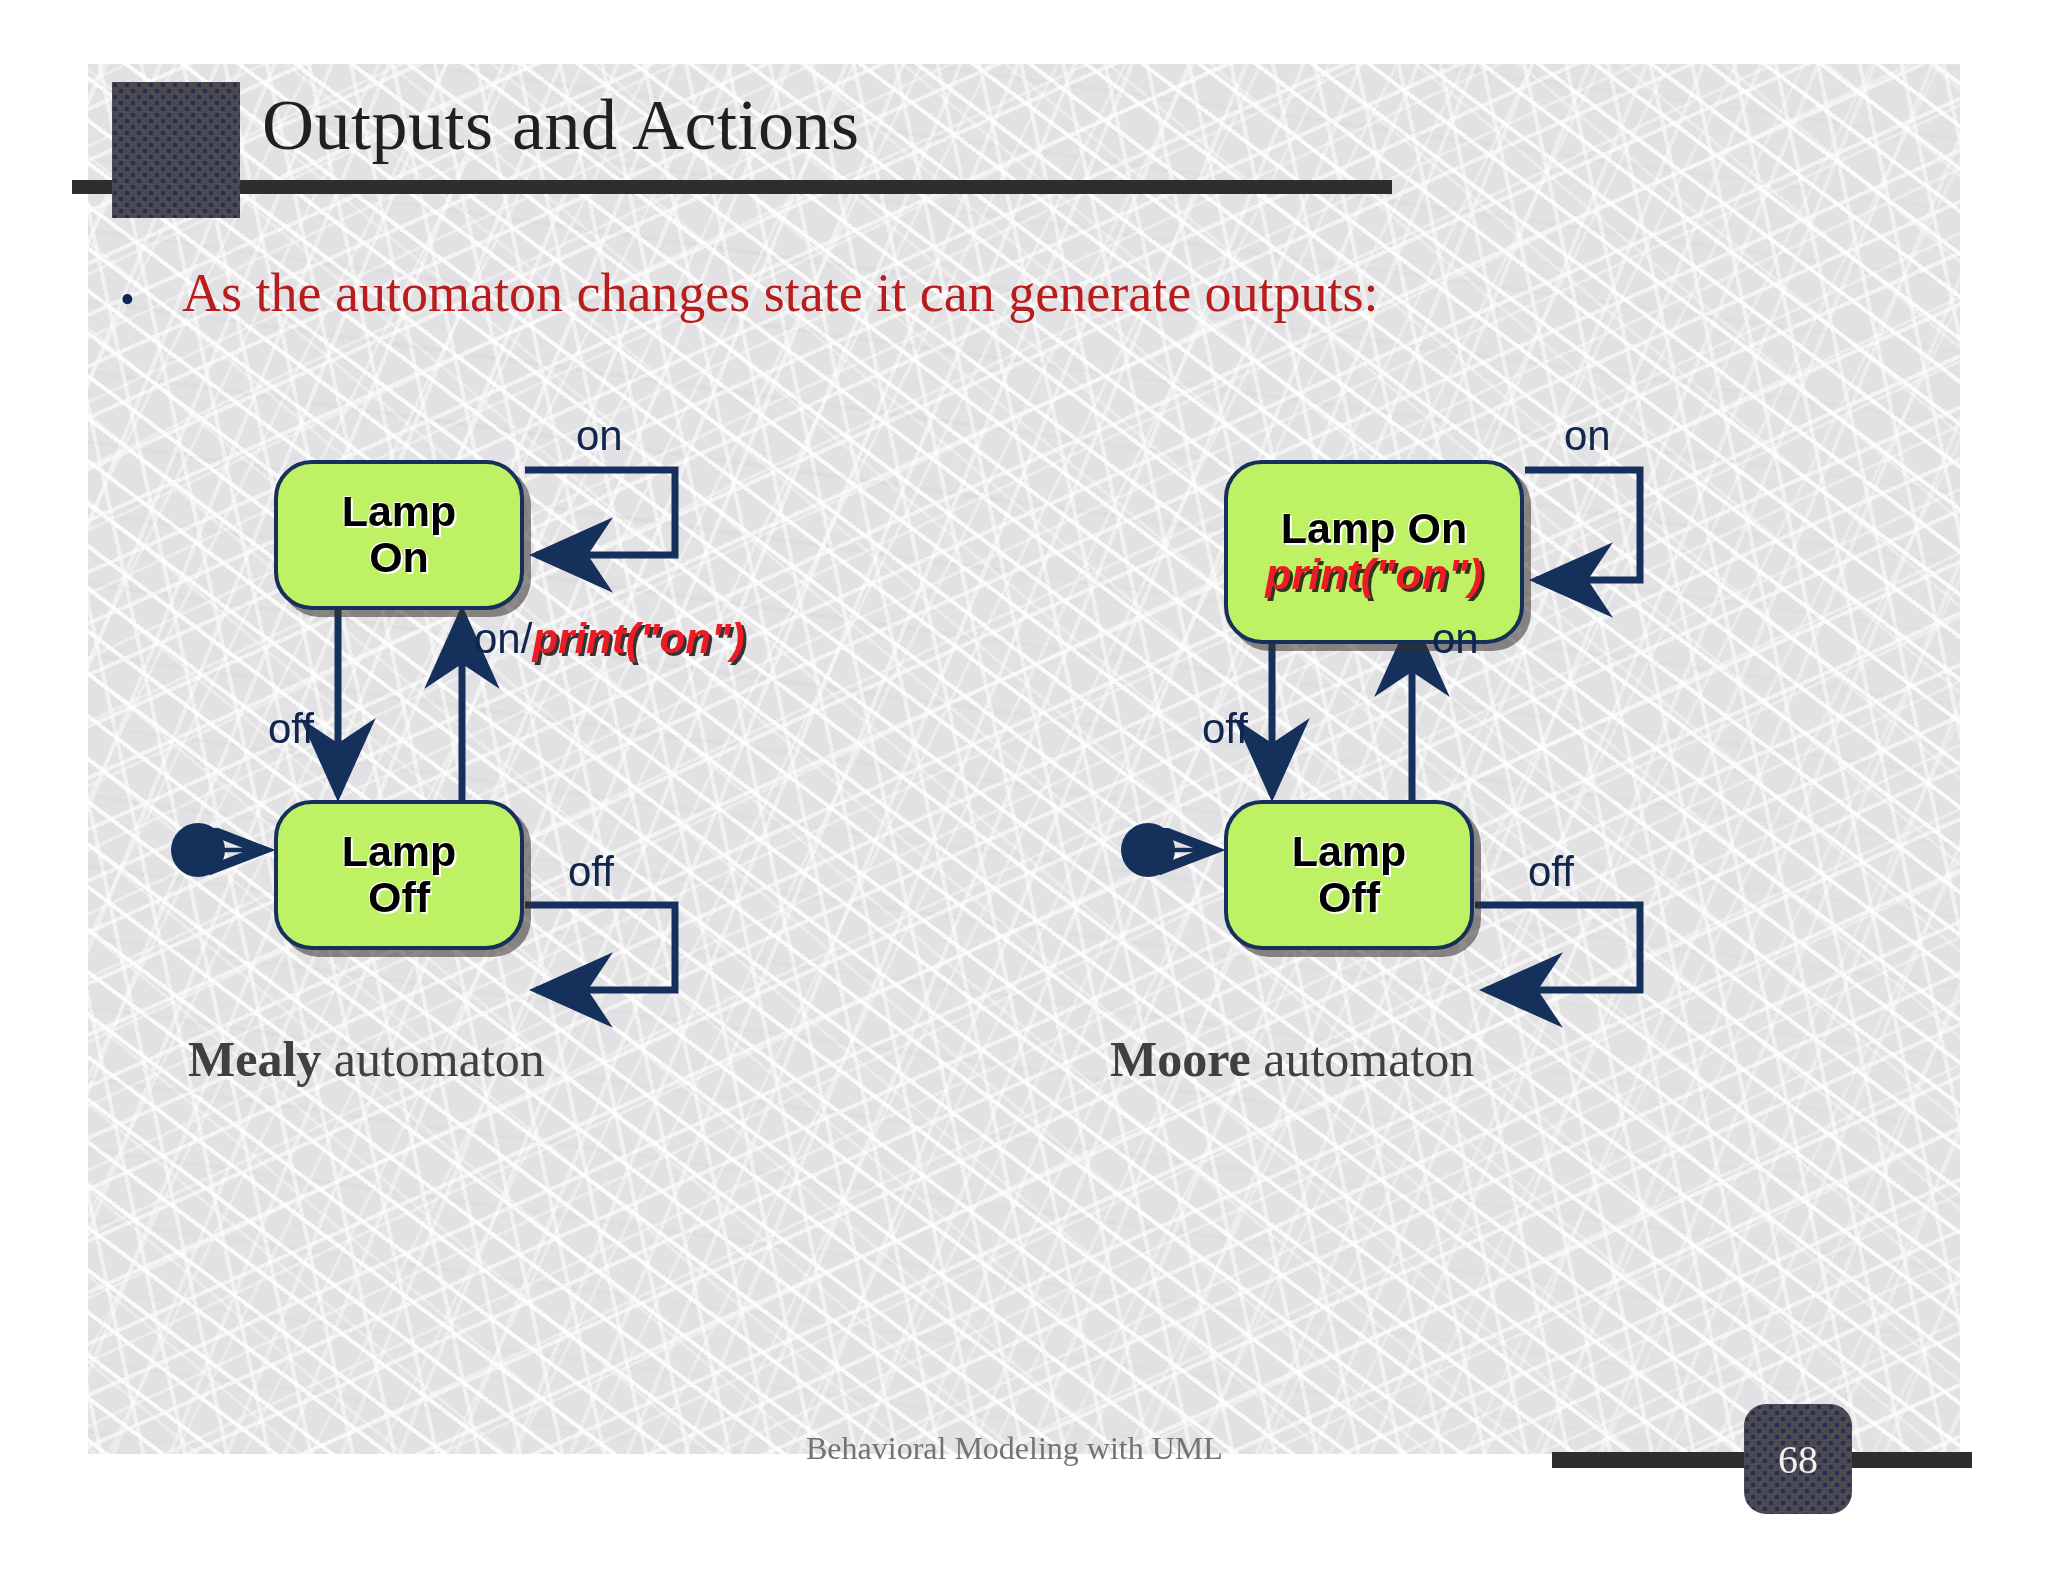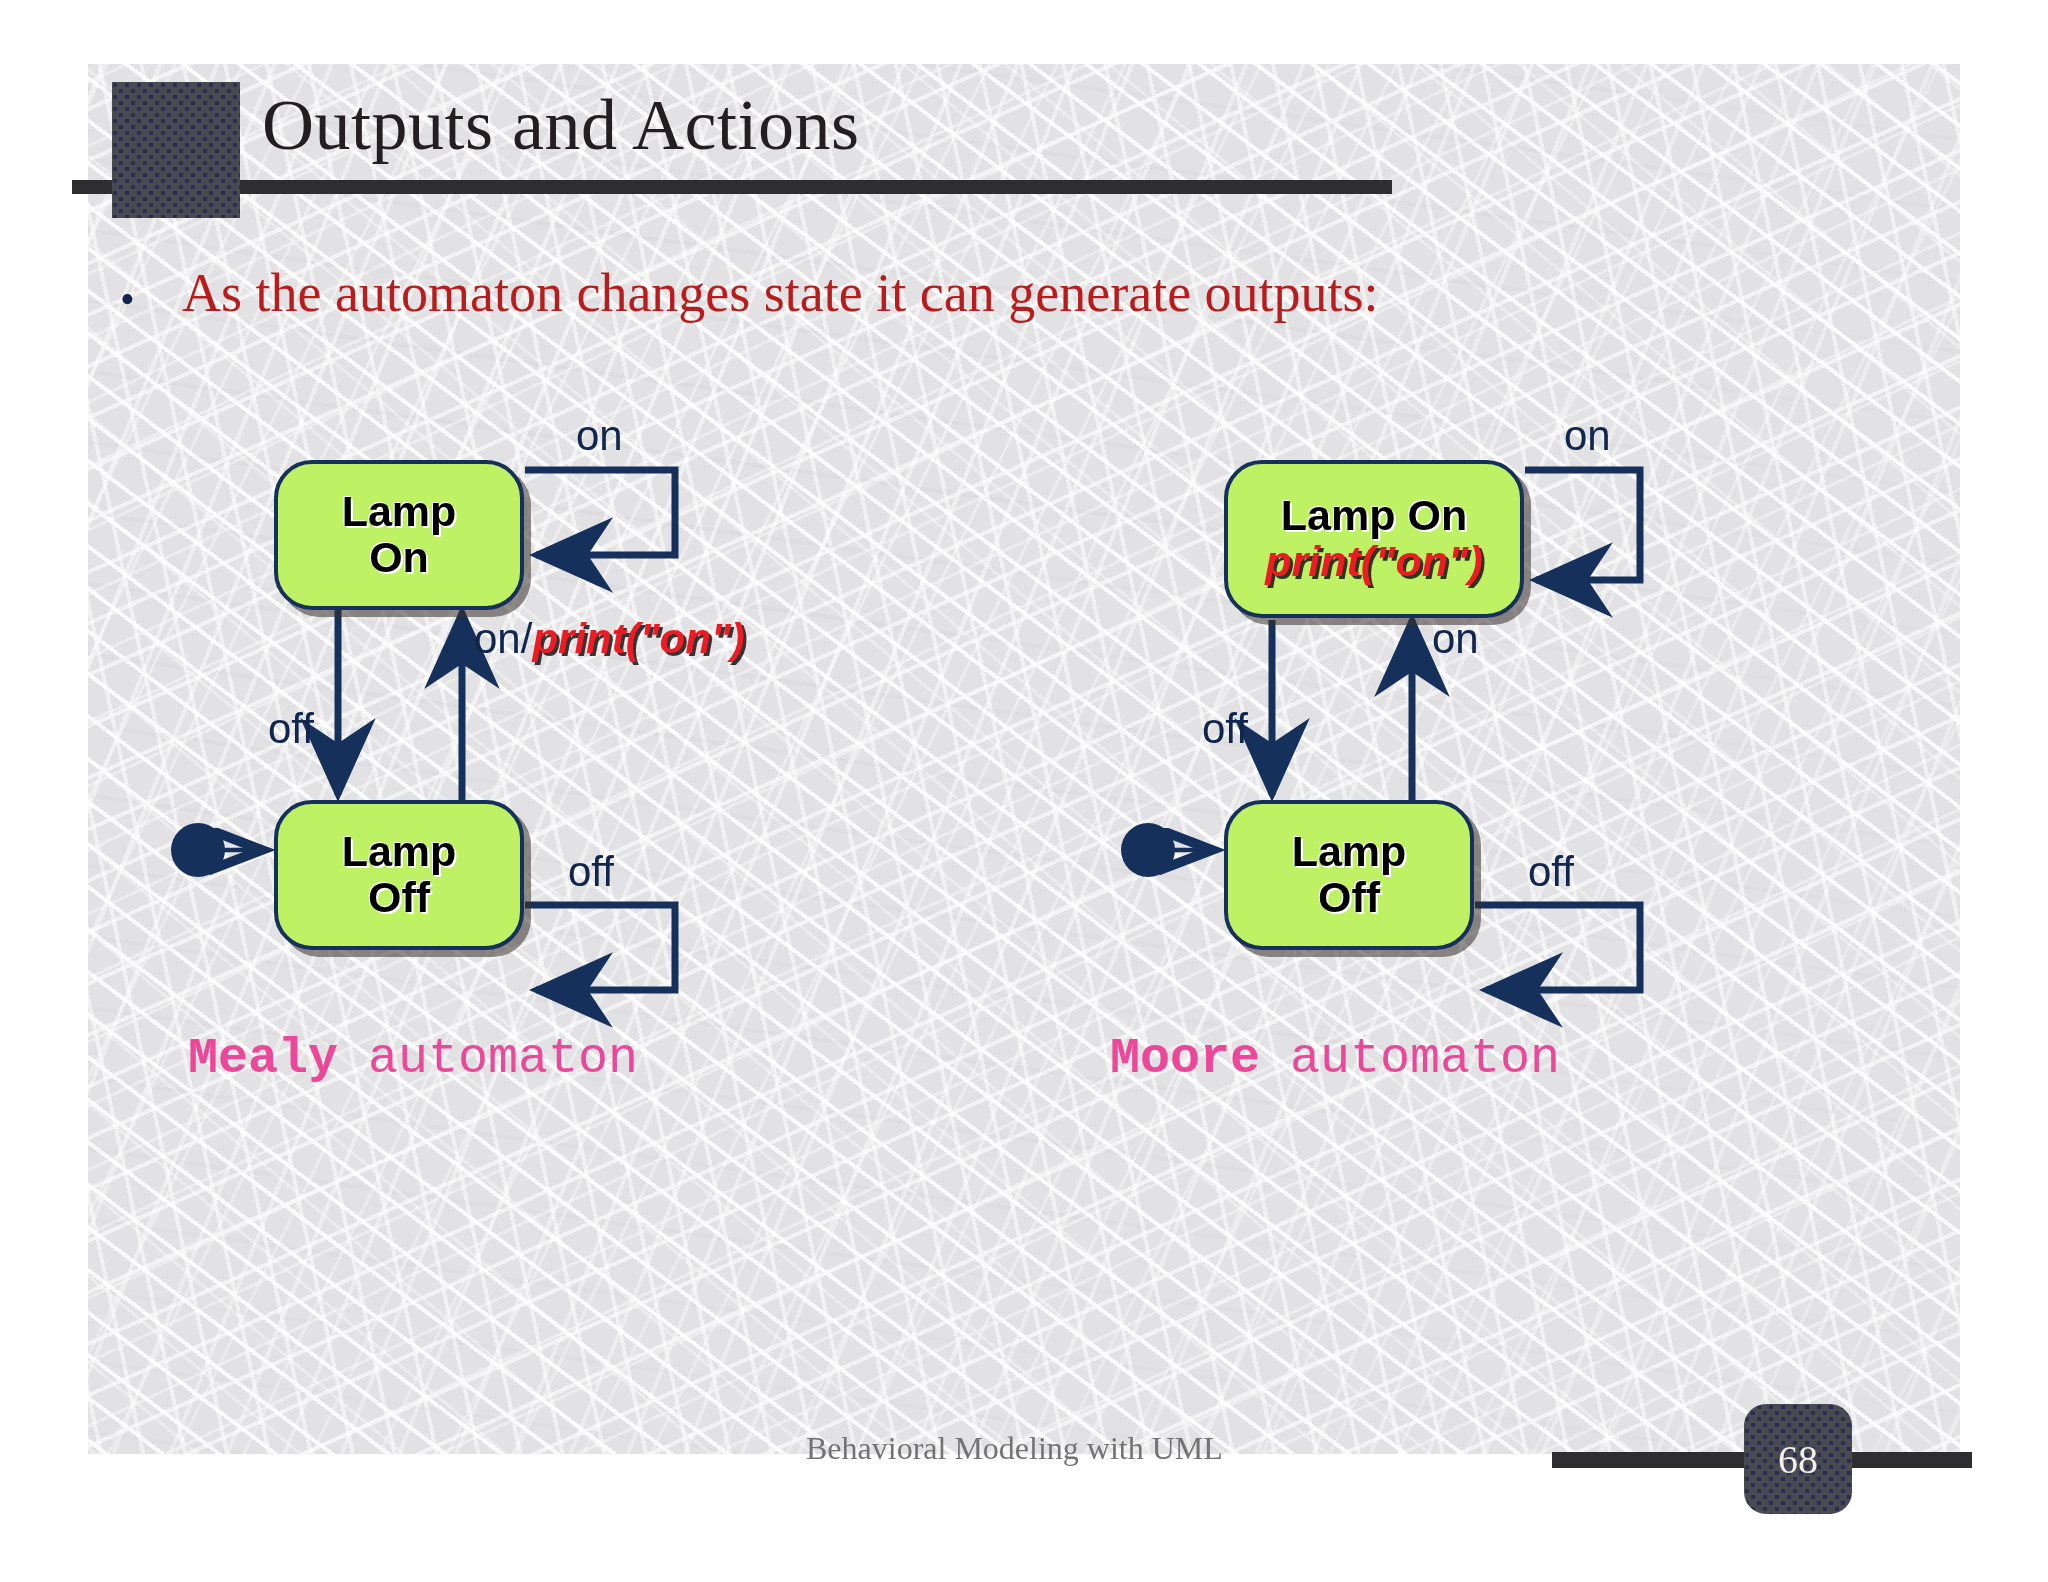--- a/index.html
+++ b/index.html
@@ -149,23 +149,23 @@
     white-space: nowrap;
   }
   .edge-label .act {
     font-weight: bold;
     font-style: italic;
     color: #ED1C24;
     text-shadow: 3px 3px 0 rgba(20,20,20,.85);
   }
   .caption {
     position: absolute;
-    font-family: Liberation Mono, monospace;
+    font-family: Liberation Serif, serif;
     font-size: 50px;
-    color: #ec4899;
+    color: #404040;
     white-space: nowrap;
   }
   .caption b { font-weight: bold; }
   svg.wires { position: absolute; left: 0; top: 0; overflow: visible; }
 
   
   #footer-text {
     position: absolute;
     left: 806px;
     top: 1430px;
@@ -297,21 +297,21 @@
       <path d="M 152,190 L 152,365" fill="none" stroke="#15305a" stroke-width="7" marker-end="url(#ah-o)"></path>
 
       <path d="M 292,370 L 292,190" fill="none" stroke="#15305a" stroke-width="7" marker-end="url(#ah-o)"></path>
 
       <path d="M 355,475 L 520,475 L 520,560 L 366,560" fill="none" stroke="#15305a" stroke-width="7" stroke-linejoin="miter" marker-end="url(#ah-o)"></path>
 
       <circle cx="28" cy="420" r="27" fill="#15305a"></circle>
       <path d="M 54,420 L 92,420" fill="none" stroke="#15305a" stroke-width="4.5" marker-end="url(#ah-o-small)"></path>
     </svg>
 
-    <div class="state-box" style="left:104px; top:30px; width:300px; height:158px;">
+    <div class="state-box" style="left:104px; top:30px; width:300px; height:184px;">
       <div class="state-name">Lamp On</div>
       <div class="state-action">print("on")</div>
     </div>
 
     <div class="state-box" style="left:104px; top:370px; width:250px; height:150px;">
       <div class="state-name">
         <span>Lamp</span><br>
         <span>Off</span>
       </div>
     </div>

